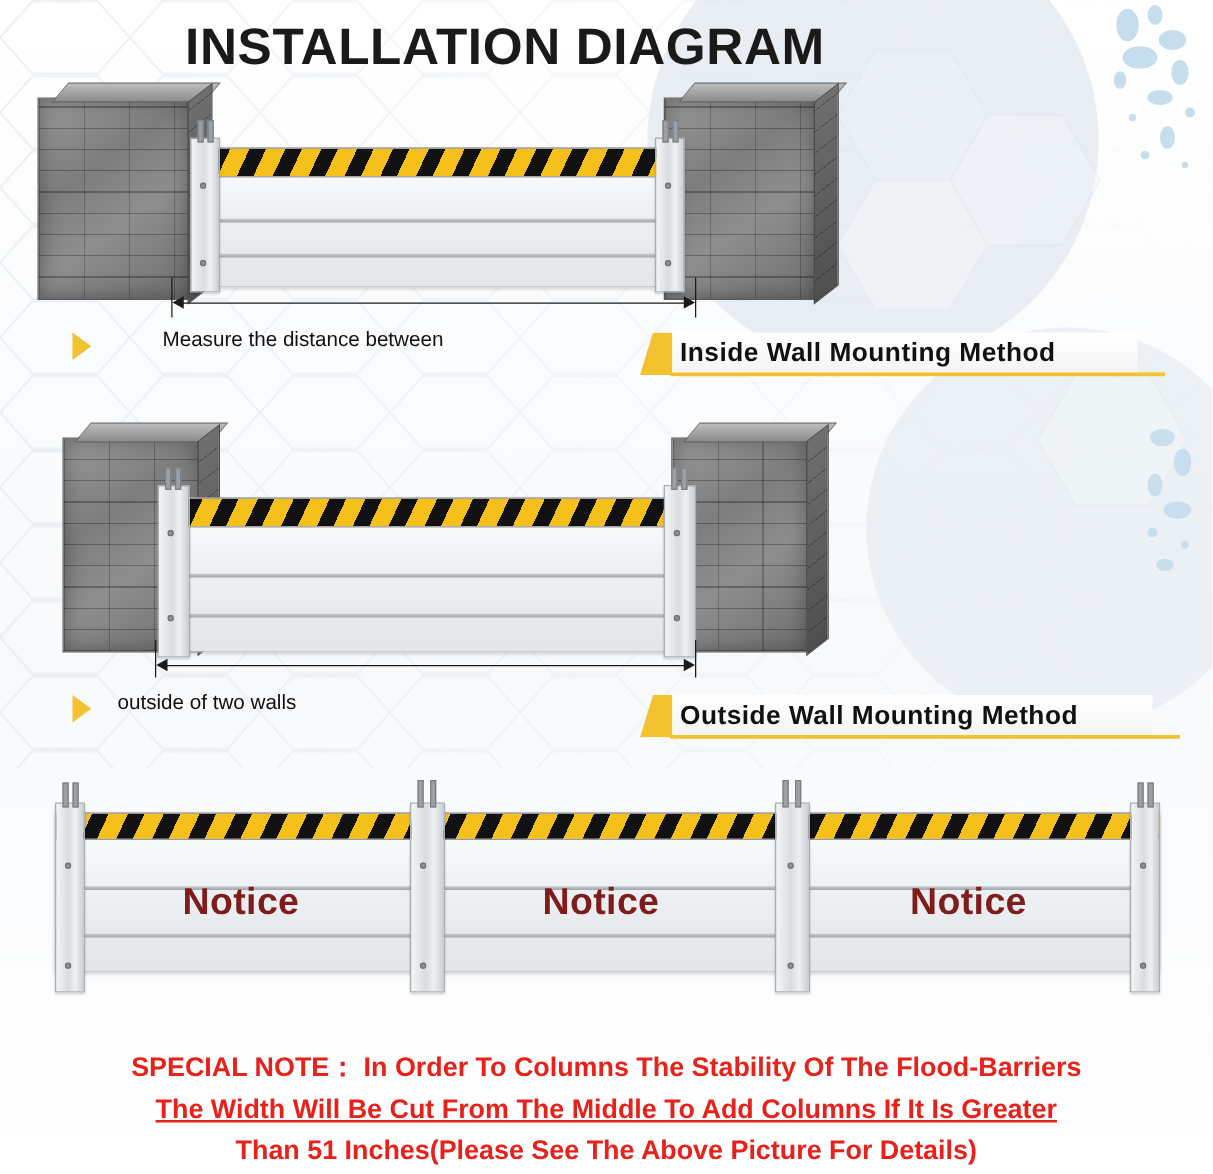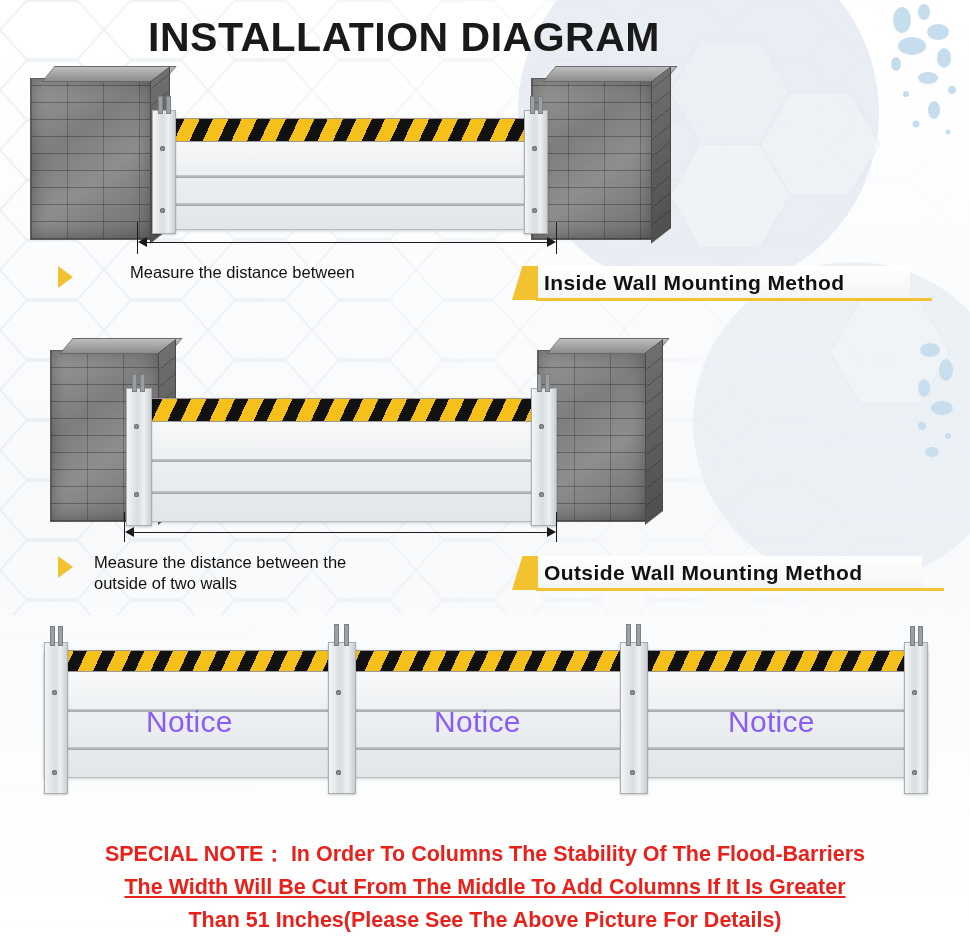--- a/index.html
+++ b/index.html
@@ -116,21 +116,21 @@
     position:absolute;left:14px;top:0;height:34px;line-height:34px;
     font-size:21px;font-weight:bold;color:#111;white-space:nowrap;
     letter-spacing:.4px;
   }
   .banner .underline{
     position:absolute;left:6px;right:-22px;bottom:-1px;height:3px;background:#f2c230;
   }
 
   
   .notice{
-    position:absolute;color:#8b5cf6;font-weight:normal;font-size:30px;
+    position:absolute;color:#7f1d1d;font-weight:bold;font-size:30px;
     letter-spacing:.3px;
   }
 
   
   .specialnote{
     position:absolute;left:0;width:970px;text-align:center;
     color:#e8211b;font-weight:bold;font-size:21.5px;line-height:1.52;
     z-index:4;
   }
 
@@ -268,21 +268,20 @@
   <div class="bolt" style="left:539px;top:492px;"></div>
 
   <div class="dimtick" style="left:124px;top:512px;height:30px;"></div>
   <div class="dimtick" style="left:556px;top:512px;height:30px;"></div>
   <div class="dimline" style="left:127px;top:532px;width:427px;"></div>
   <div class="arrowL" style="left:125px;top:527px;"></div>
   <div class="arrowR" style="left:547px;top:527px;"></div>
 
   <div class="yellow-arrow" style="left:58px;top:556px;"></div>
   <div class="caption" style="left:94px;top:552px;width:350px;">
-    <div>Measure the distance between the</div>
     <div>outside of two walls</div>
   </div>
 
   <div class="banner" style="left:530px;top:556px;width:392px;">
     <div class="wedge"></div>
     <div class="label">Outside Wall Mounting Method</div>
     <div class="underline"></div>
   </div>
 </div>
 

